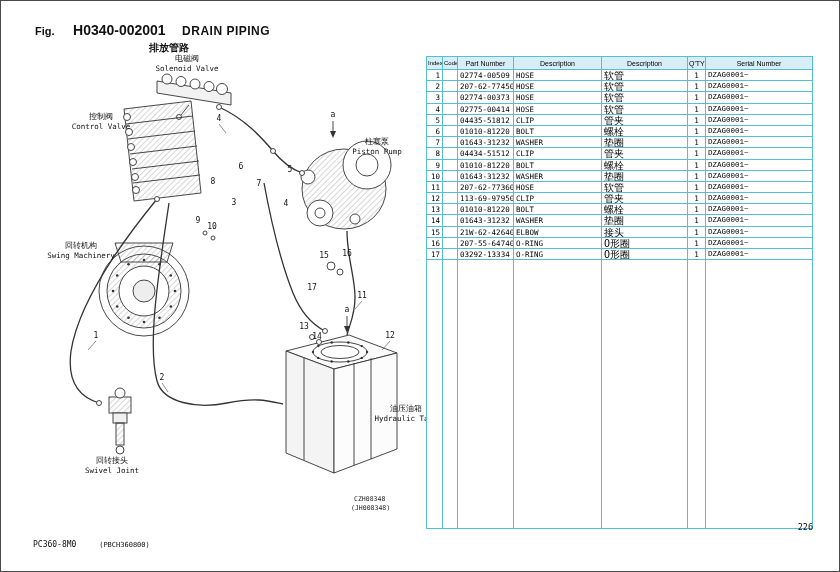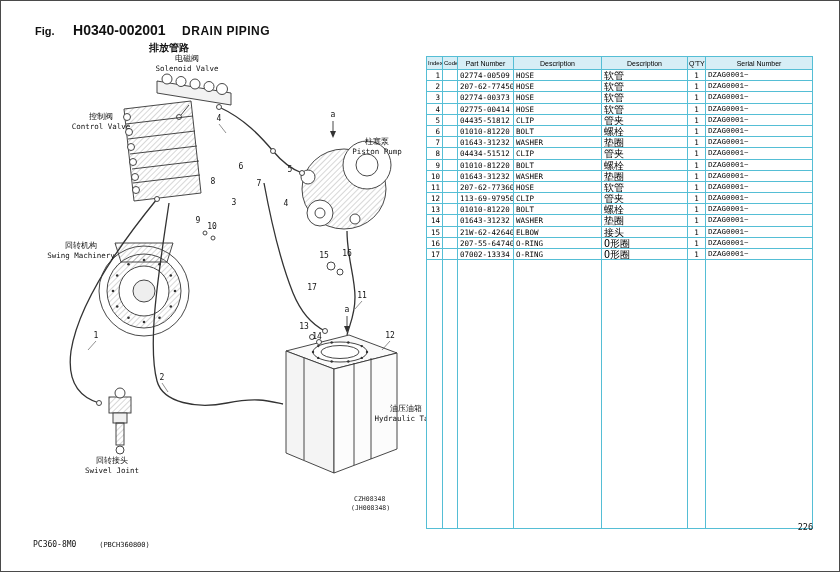--- a/index.html
+++ b/index.html
@@ -376,21 +376,21 @@
           <div class="cell c-code"></div>
           <div class="cell c-part">207-55-64740</div>
           <div class="cell c-d1">O-RING</div>
           <div class="cell c-d2">O形圈</div>
           <div class="cell c-qty">1</div>
           <div class="cell c-ser">DZAG0001~</div>
         </div>
         <div class="prow">
           <div class="cell c-index">17</div>
           <div class="cell c-code"></div>
-          <div class="cell c-part">07002-13334</div>
+          <div class="cell c-part">03292-13334</div>
           <div class="cell c-d1">O-RING</div>
           <div class="cell c-d2">O形圈</div>
           <div class="cell c-qty">1</div>
           <div class="cell c-ser">DZAG0001~</div>
         </div>
       </div>
     <div class="prow pfill">
       <div class="cell c-index"></div>
       <div class="cell c-code"></div>
       <div class="cell c-part"></div>

